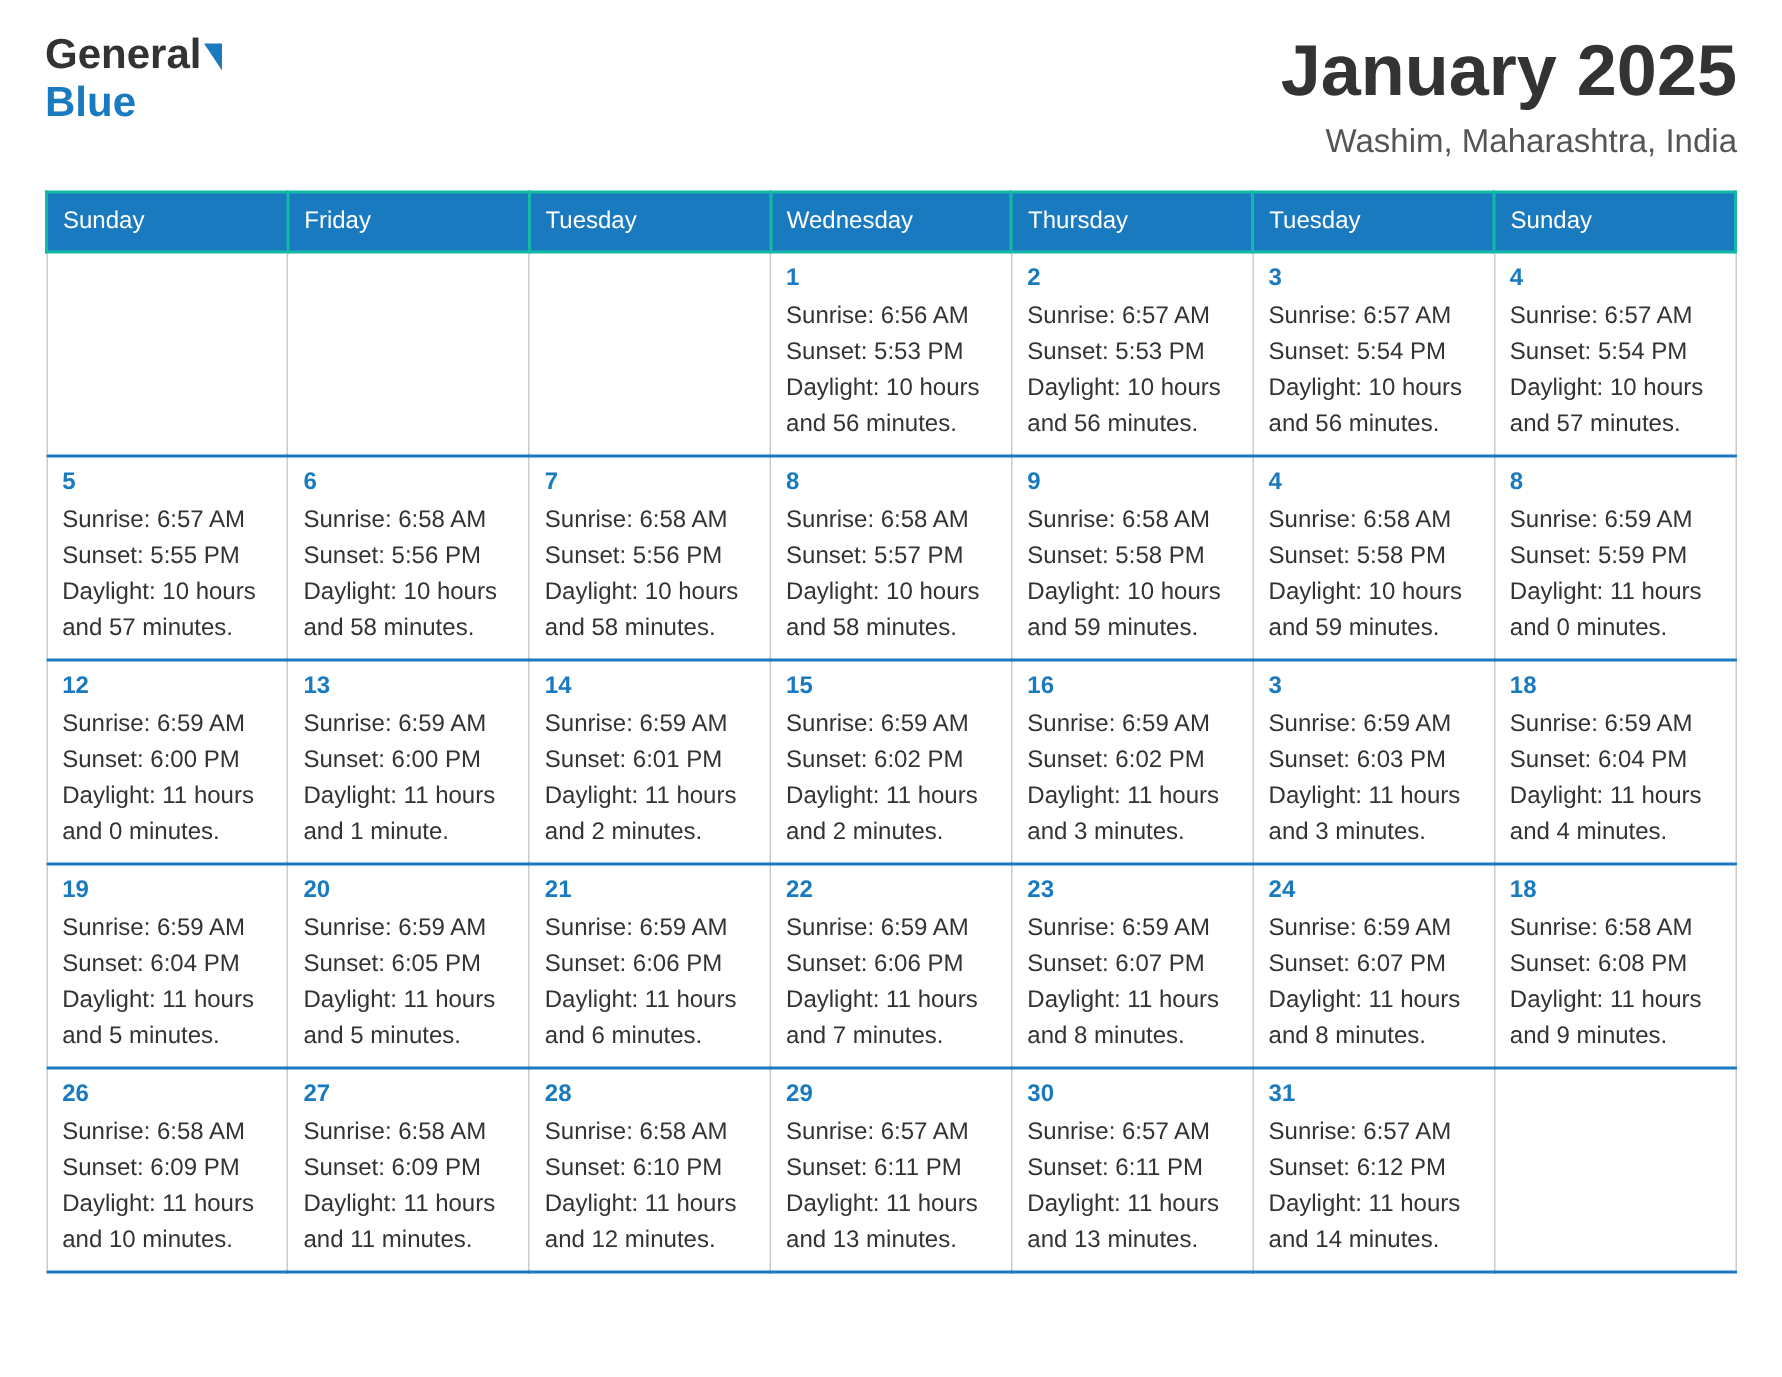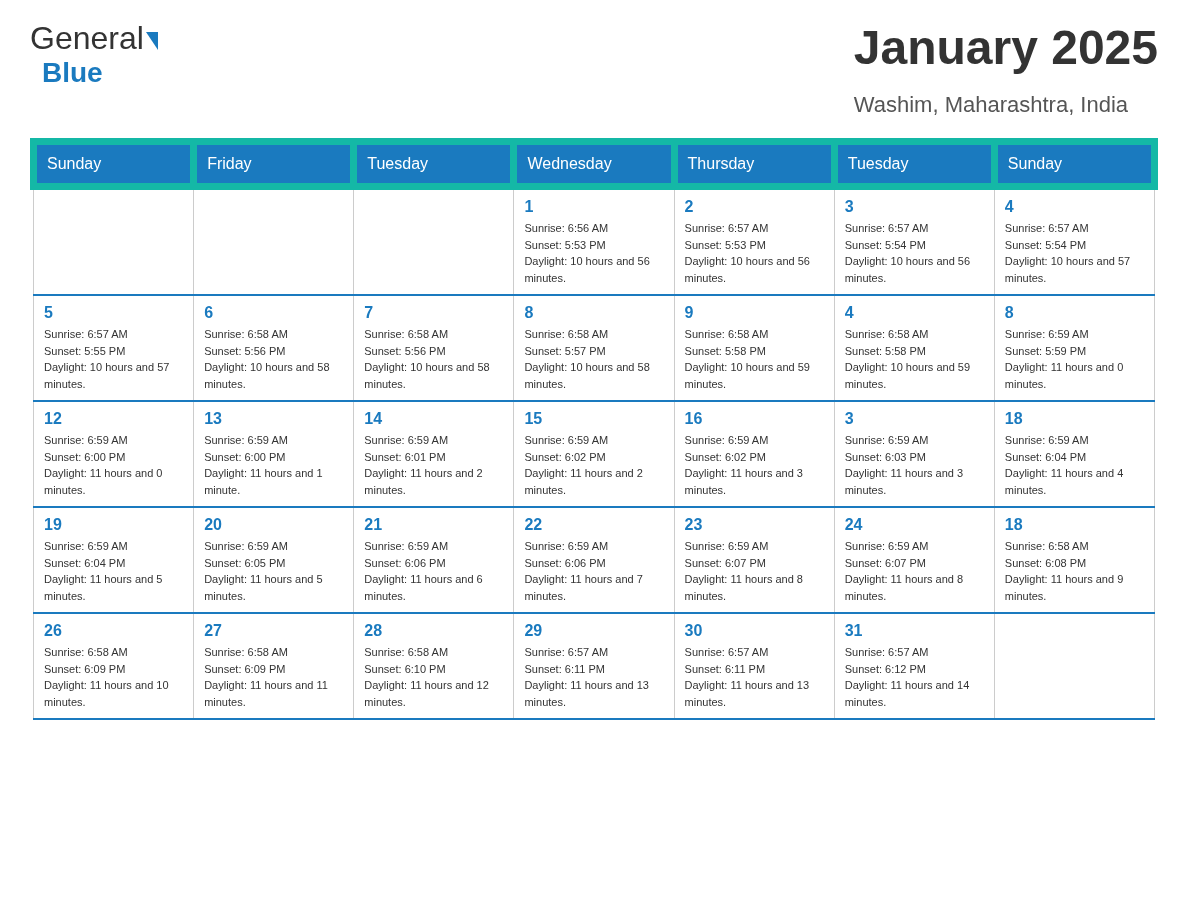--- a/index.html
+++ b/index.html
@@ -14,91 +14,91 @@
       display: flex;
       justify-content: space-between;
       align-items: flex-start;
       margin-bottom: 20px;
     }
     .logo {
       display: flex;
       align-items: center;
     }
     .logo-text-general {
-      font-size: 32px;
-      font-weight: normal;
+      font-size: 28px;
+      font-weight: bold;
       color: #333;
     }
     .logo-text-blue {
       font-size: 28px;
       font-weight: bold;
       color: #1a7abf;
-      margin-left: 12px;
     }
     .logo-triangle {
       width: 0;
       height: 0;
       border-left: 12px solid transparent;
       border-right: 0px solid transparent;
       border-top: 18px solid #1a7abf;
       margin-left: 2px;
       margin-top: 4px;
     }
     .logo-wrapper {
       display: flex;
       flex-direction: column;
     }
     .logo-line1 {
       display: flex;
       align-items: center;
     }
     .title-section {
+      text-align: right;
     }
     .month-title {
       font-size: 48px;
       font-weight: bold;
       color: #333;
     }
     .location {
       font-size: 22px;
       color: #555;
-      margin-top: 17px;
+      margin-top: 6px;
     }
     .calendar {
       width: 100%;
       border-collapse: collapse;
     }
     .calendar thead tr th {
       background-color: #1a7abf;
       color: #fff;
       font-size: 16px;
       font-weight: normal;
       padding: 10px 10px;
       text-align: left;
-      border: 7px solid #14b8a6;
+      border: 2px solid #14b8a6;
     }
     .calendar tbody tr td {
       vertical-align: top;
       padding: 8px 10px;
       border: 1px solid #ccc;
       width: 14.28%;
       min-height: 100px;
       font-size: 13px;
       color: #333;
     }
     .calendar tbody tr td .day-num {
       font-size: 16px;
       font-weight: bold;
       color: #1a7abf;
       display: block;
       margin-bottom: 4px;
     }
     .calendar tbody tr td .day-info {
       color: #333;
-      font-size: 11px;
+      font-size: 16px;
       line-height: 1.5;
     }
     .calendar tbody tr td.empty {
       background: #fff;
     }
     .calendar tbody tr {
       border-bottom: 2px solid #1a7abf;
     }
   </style>
 </head>

